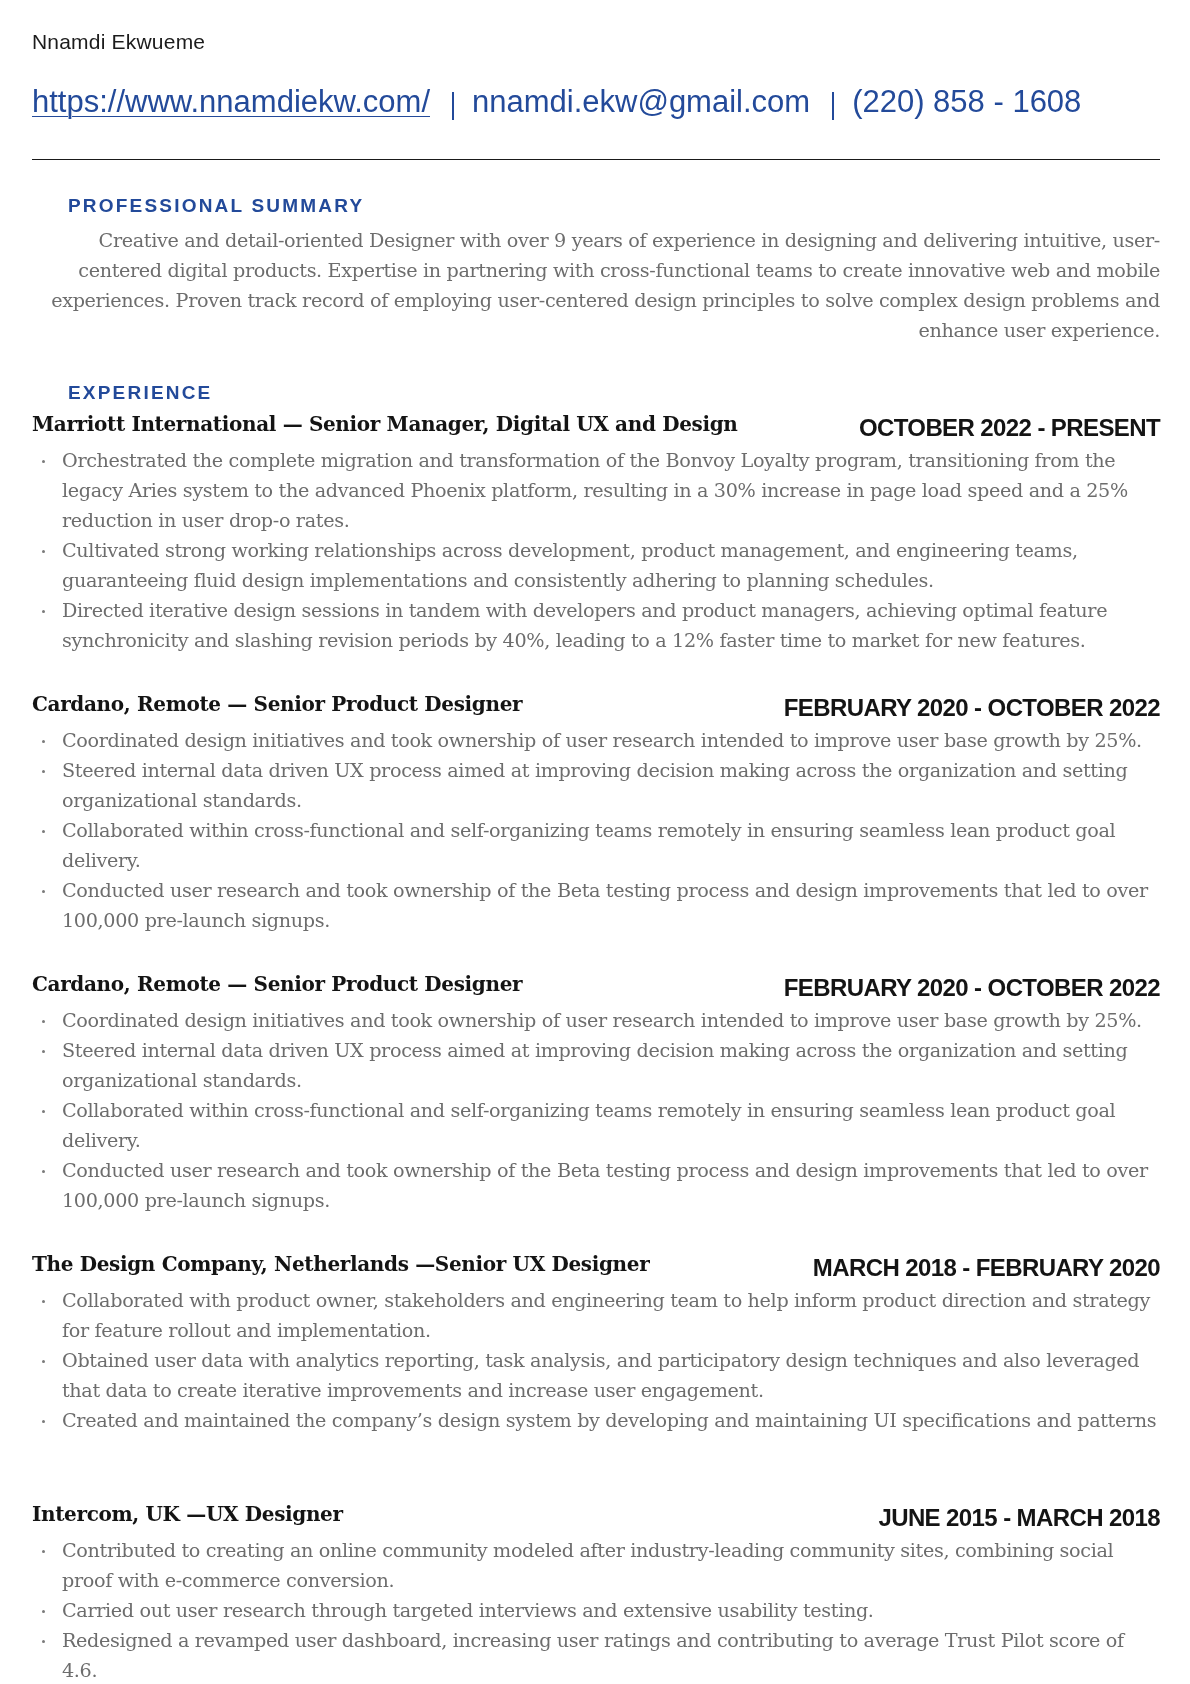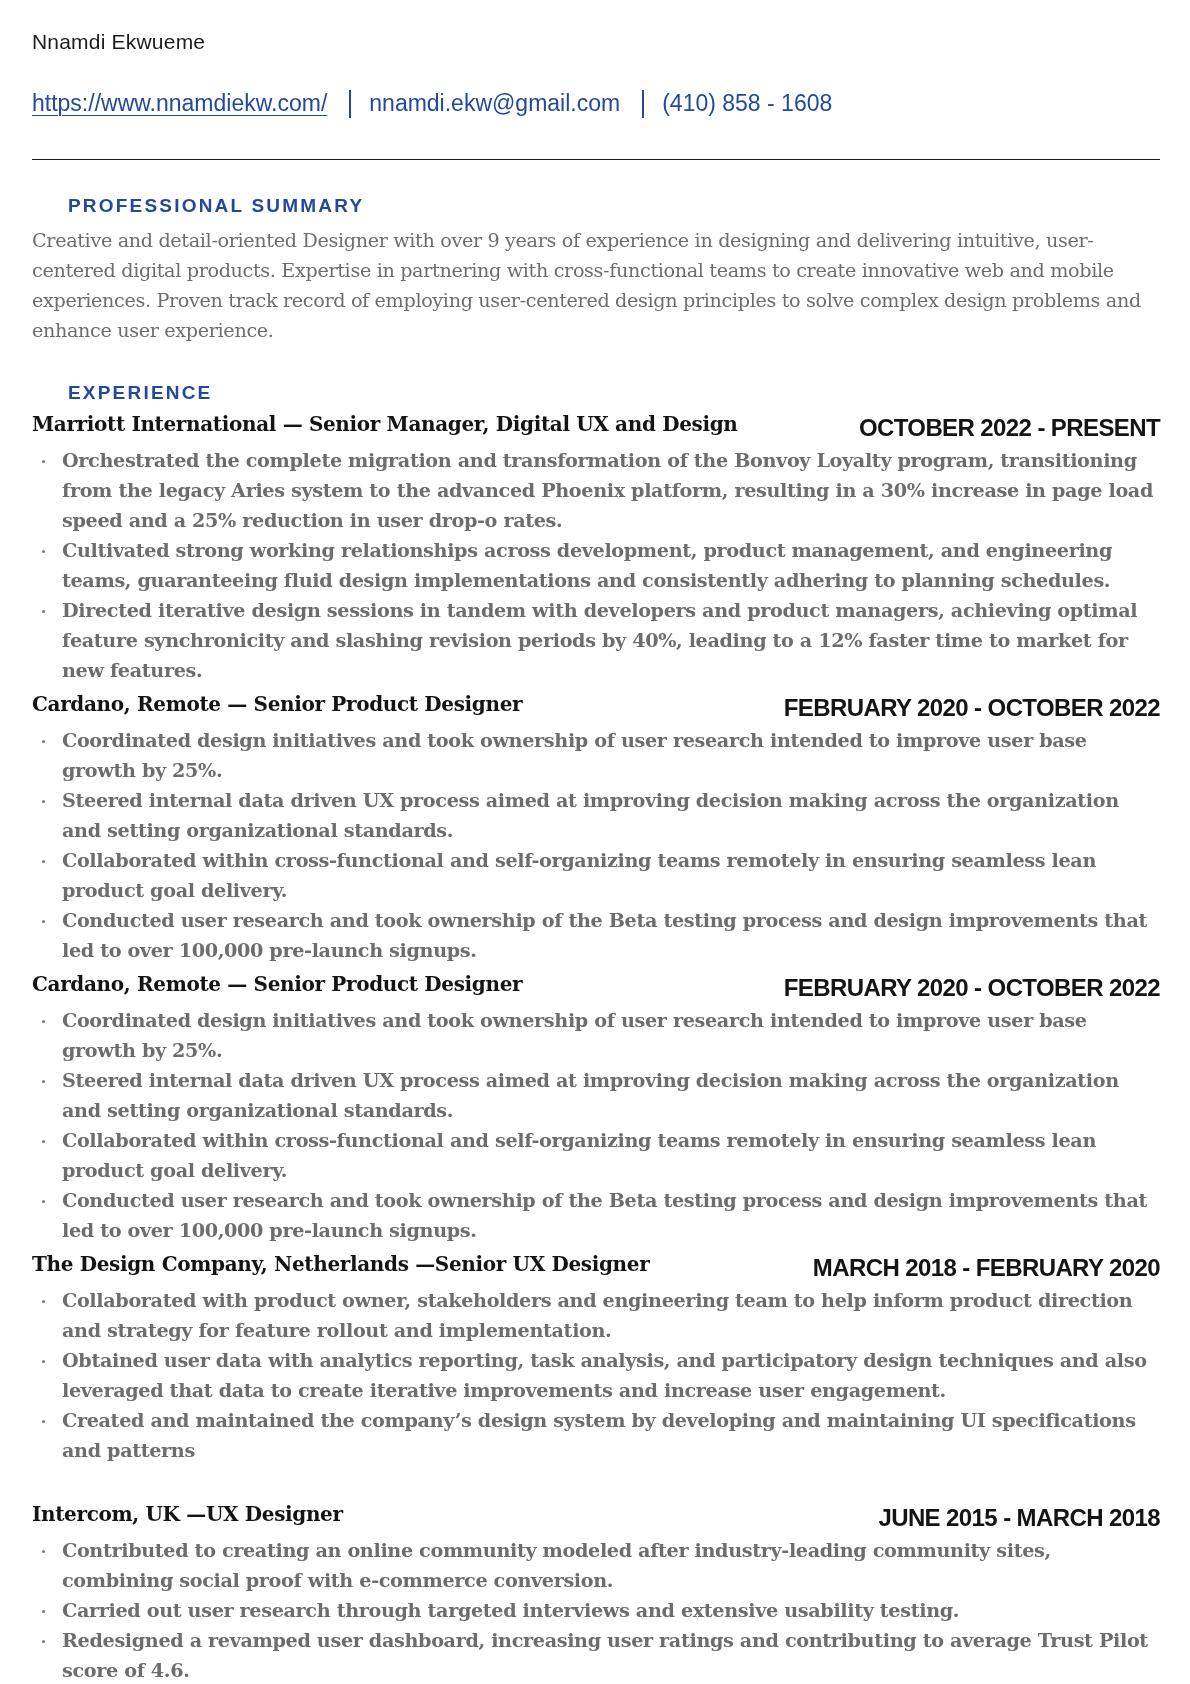--- a/index.html
+++ b/index.html
@@ -6,52 +6,52 @@
     body { width: 1190px; height: 1684px; overflow: hidden; position: relative; }
     .page { position: absolute; left: 32px; top: 0; width: 1128px; }
 
     .name {
       position: absolute; top: 30px; left: 0;
       font-family: "Liberation Sans", sans-serif; font-size: 21px; font-weight: 500;
       color: #1c1c1c; letter-spacing: 0.2px; white-space: nowrap;
     }
     .contacts {
       position: absolute; top: 90px; left: 0; height: 30px;
-      display: flex; align-items: flex-start; white-space: nowrap;
-      font-family: "Liberation Sans", sans-serif; font-size: 23px; color: #234a9a;
+      display: flex; align-items: flex-end; white-space: nowrap;
+      font-family: "Liberation Sans", sans-serif; font-size: 31px; color: #234a9a;
     }
     .contacts a { color: #234a9a; text-decoration: none; }
     .contacts a.url { text-decoration: underline; text-underline-offset: 4px; text-decoration-thickness: 1px; }
     .sep { display: inline-block; width: 2px; height: 28px; background: #234a9a; margin: 0 18px 0 22px; }
     .rule { position: absolute; top: 159px; left: 0; width: 1128px; height: 1px; background: #1a1a1a; }
 
     .section-title {
       position: absolute; left: 0;
       font-family: "Liberation Sans", sans-serif; font-weight: 700; font-size: 19px;
       letter-spacing: 2.2px; color: #234a9a; white-space: nowrap; margin-left: 36px;
     }
     .summary {
       position: absolute; top: 226px; left: 0; width: 1128px; margin: 0;
       font-family: "DejaVu Serif", serif; font-size: 19.2px; line-height: 30px;
-      color: #6d6d6d; letter-spacing: -0.35px;
+      color: #6d6d6d; letter-spacing: -0.35px; text-align: right;
     }
 
     .job { position: absolute; left: 0; width: 1128px; }
     .job-head { position: relative; height: 34px; }
     .job-title {
       position: absolute; left: 0; top: 0;
       font-family: "DejaVu Serif", serif; font-weight: 700; font-size: 20px;
       color: #141414; letter-spacing: -0.35px; white-space: nowrap;
     }
     .job-dates {
       position: absolute; right: 0; top: 2px;
       font-family: "Liberation Sans", sans-serif; font-weight: 700; font-size: 24px;
       color: #141414; letter-spacing: -0.6px; white-space: nowrap;
     }
-    .bullets { list-style: none; margin: 0; padding: 0; font-weight: bold; }
+    .bullets { list-style: none; margin: 0; padding: 0; }
     .bullets li {
       position: relative; padding-left: 30px;
       font-family: "DejaVu Serif", serif; font-size: 19.2px; line-height: 30px;
       color: #6d6d6d; letter-spacing: -0.35px;
     }
     .bullets li .dot {
       position: absolute; left: 10px; top: 14px; width: 3px; height: 3px; border-radius: 50%;
       background: #7a7a7a;
     }
   </style>
@@ -60,21 +60,21 @@
 
 <div class="page">
 
   <div class="name">Nnamdi Ekwueme</div>
 
   <div class="contacts">
     <a class="url">https://www.nnamdiekw.com/</a>
     <span class="sep"></span>
     <a>nnamdi.ekw@gmail.com</a>
     <span class="sep"></span>
-    <a>(410) 858 - 1608</a>
+    <a>(220) 858 - 1608</a>
   </div>
 
   <div class="rule"></div>
 
   <div class="section-title" style="top:195px;">PROFESSIONAL SUMMARY</div>
   <p class="summary">Creative and detail-oriented Designer with over 9 years of experience in designing and delivering intuitive, user-centered digital products. Expertise in partnering with cross-functional teams to create innovative web and mobile experiences. Proven track record of employing user-centered design principles to solve complex design problems and enhance user experience.</p>
 
   <div class="section-title" style="top:382px;">EXPERIENCE</div>
 
   <div class="job" style="top:412px;">

